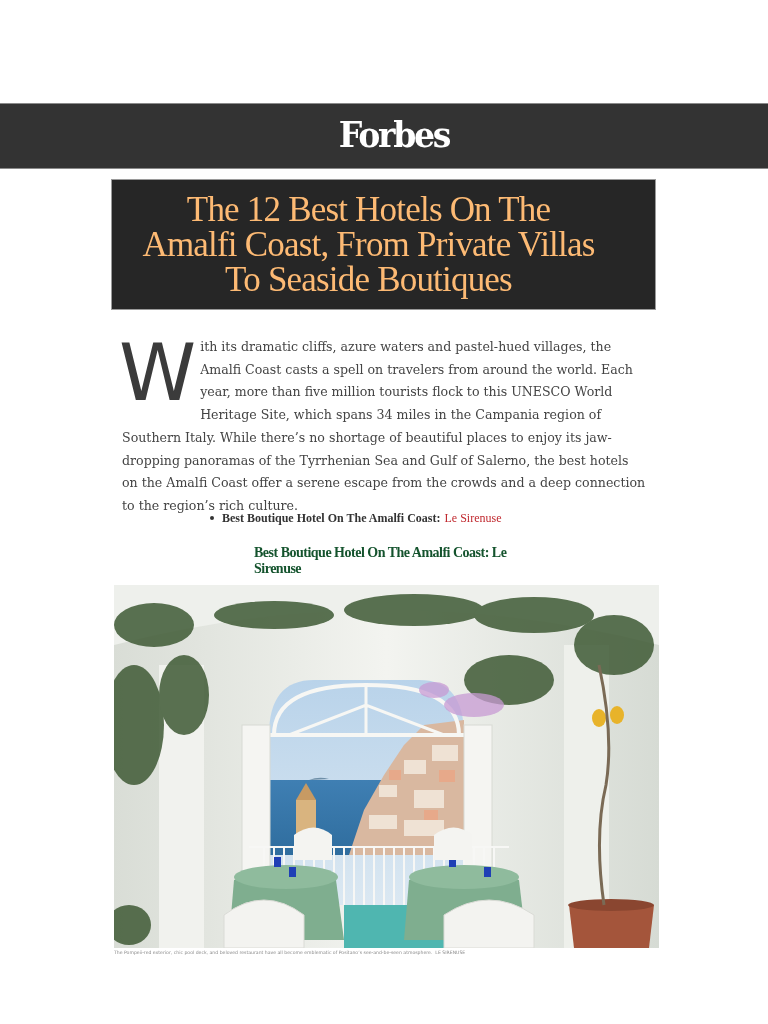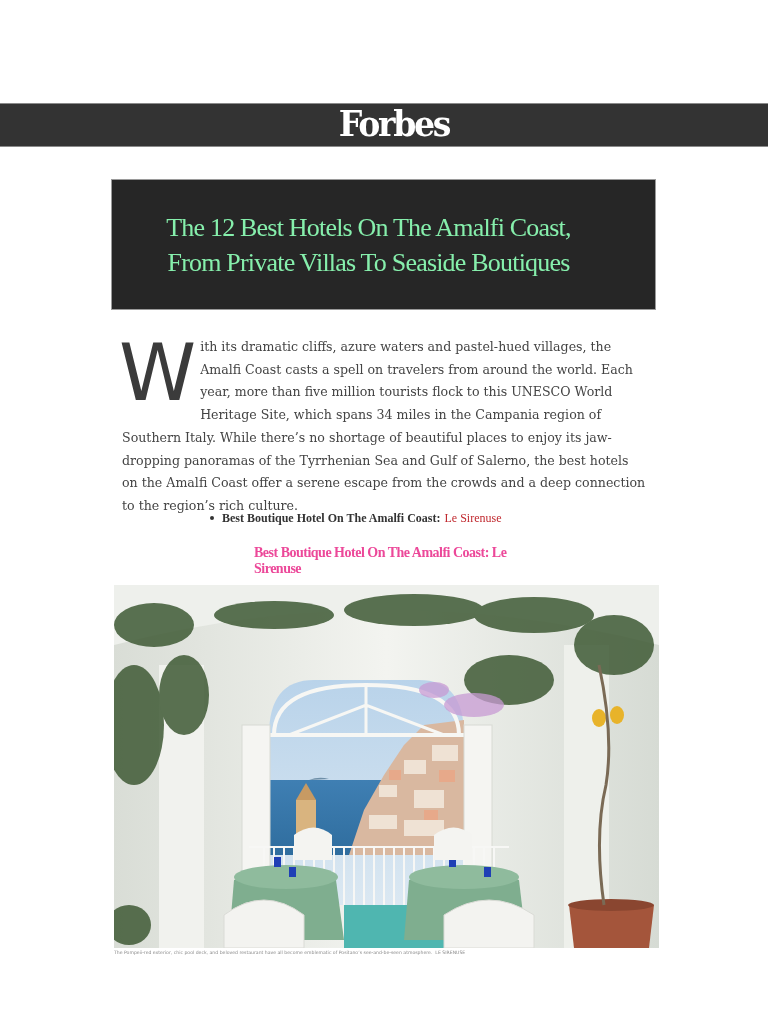--- a/index.html
+++ b/index.html
@@ -8,21 +8,21 @@
       height: 1024px;
       background: #ffffff;
       overflow: hidden;
       position: relative;
     }
     .masthead {
       position: absolute;
       left: 0;
       top: 103px;
       width: 768px;
-      height: 44px;
+      height: 66px;
       background: #333333;
       border-top: 1px solid #8a8a8a;
       border-bottom: 1px solid #8a8a8a;
       display: flex;
       align-items: center;
       justify-content: center;
     }
     .logo {
       color: #ffffff;
       font-family: "DejaVu Serif", "Liberation Serif", serif;
@@ -41,23 +41,23 @@
       width: 545px;
       height: 131px;
       background: #262626;
       border: 1px solid #9a9a9a;
       display: flex;
       align-items: center;
       justify-content: center;
       padding: 0 60px 0 30px;
     }
     .title {
-      color: #86efac;
+      color: #fdba74;
       font-family: "Liberation Serif", "DejaVu Serif", serif;
-      font-size: 26px;
+      font-size: 35px;
       line-height: 35px;
       text-align: center;
       letter-spacing: -0.8px;
       font-weight: normal;
     }
     .article {
       position: absolute;
       left: 122px;
       top: 336px;
       width: 524px;
@@ -103,21 +103,21 @@
     .bullet-strong { font-weight: bold; margin-right: 4px; }
     .bullet-link { color: #c0282e; text-decoration: none; }
     .subhead {
       position: absolute;
       left: 254px;
       top: 545px;
       width: 280px;
       font-family: "Liberation Serif", "DejaVu Serif", serif;
       font-size: 14px;
       line-height: 16px;
-      color: #ec4899;
+      color: #14532d;
       letter-spacing: -0.5px;
     }
     .photo {
       position: absolute;
       left: 114px;
       top: 585px;
       width: 545px;
       height: 363px;
       overflow: hidden;
       background: #e9ece6;

